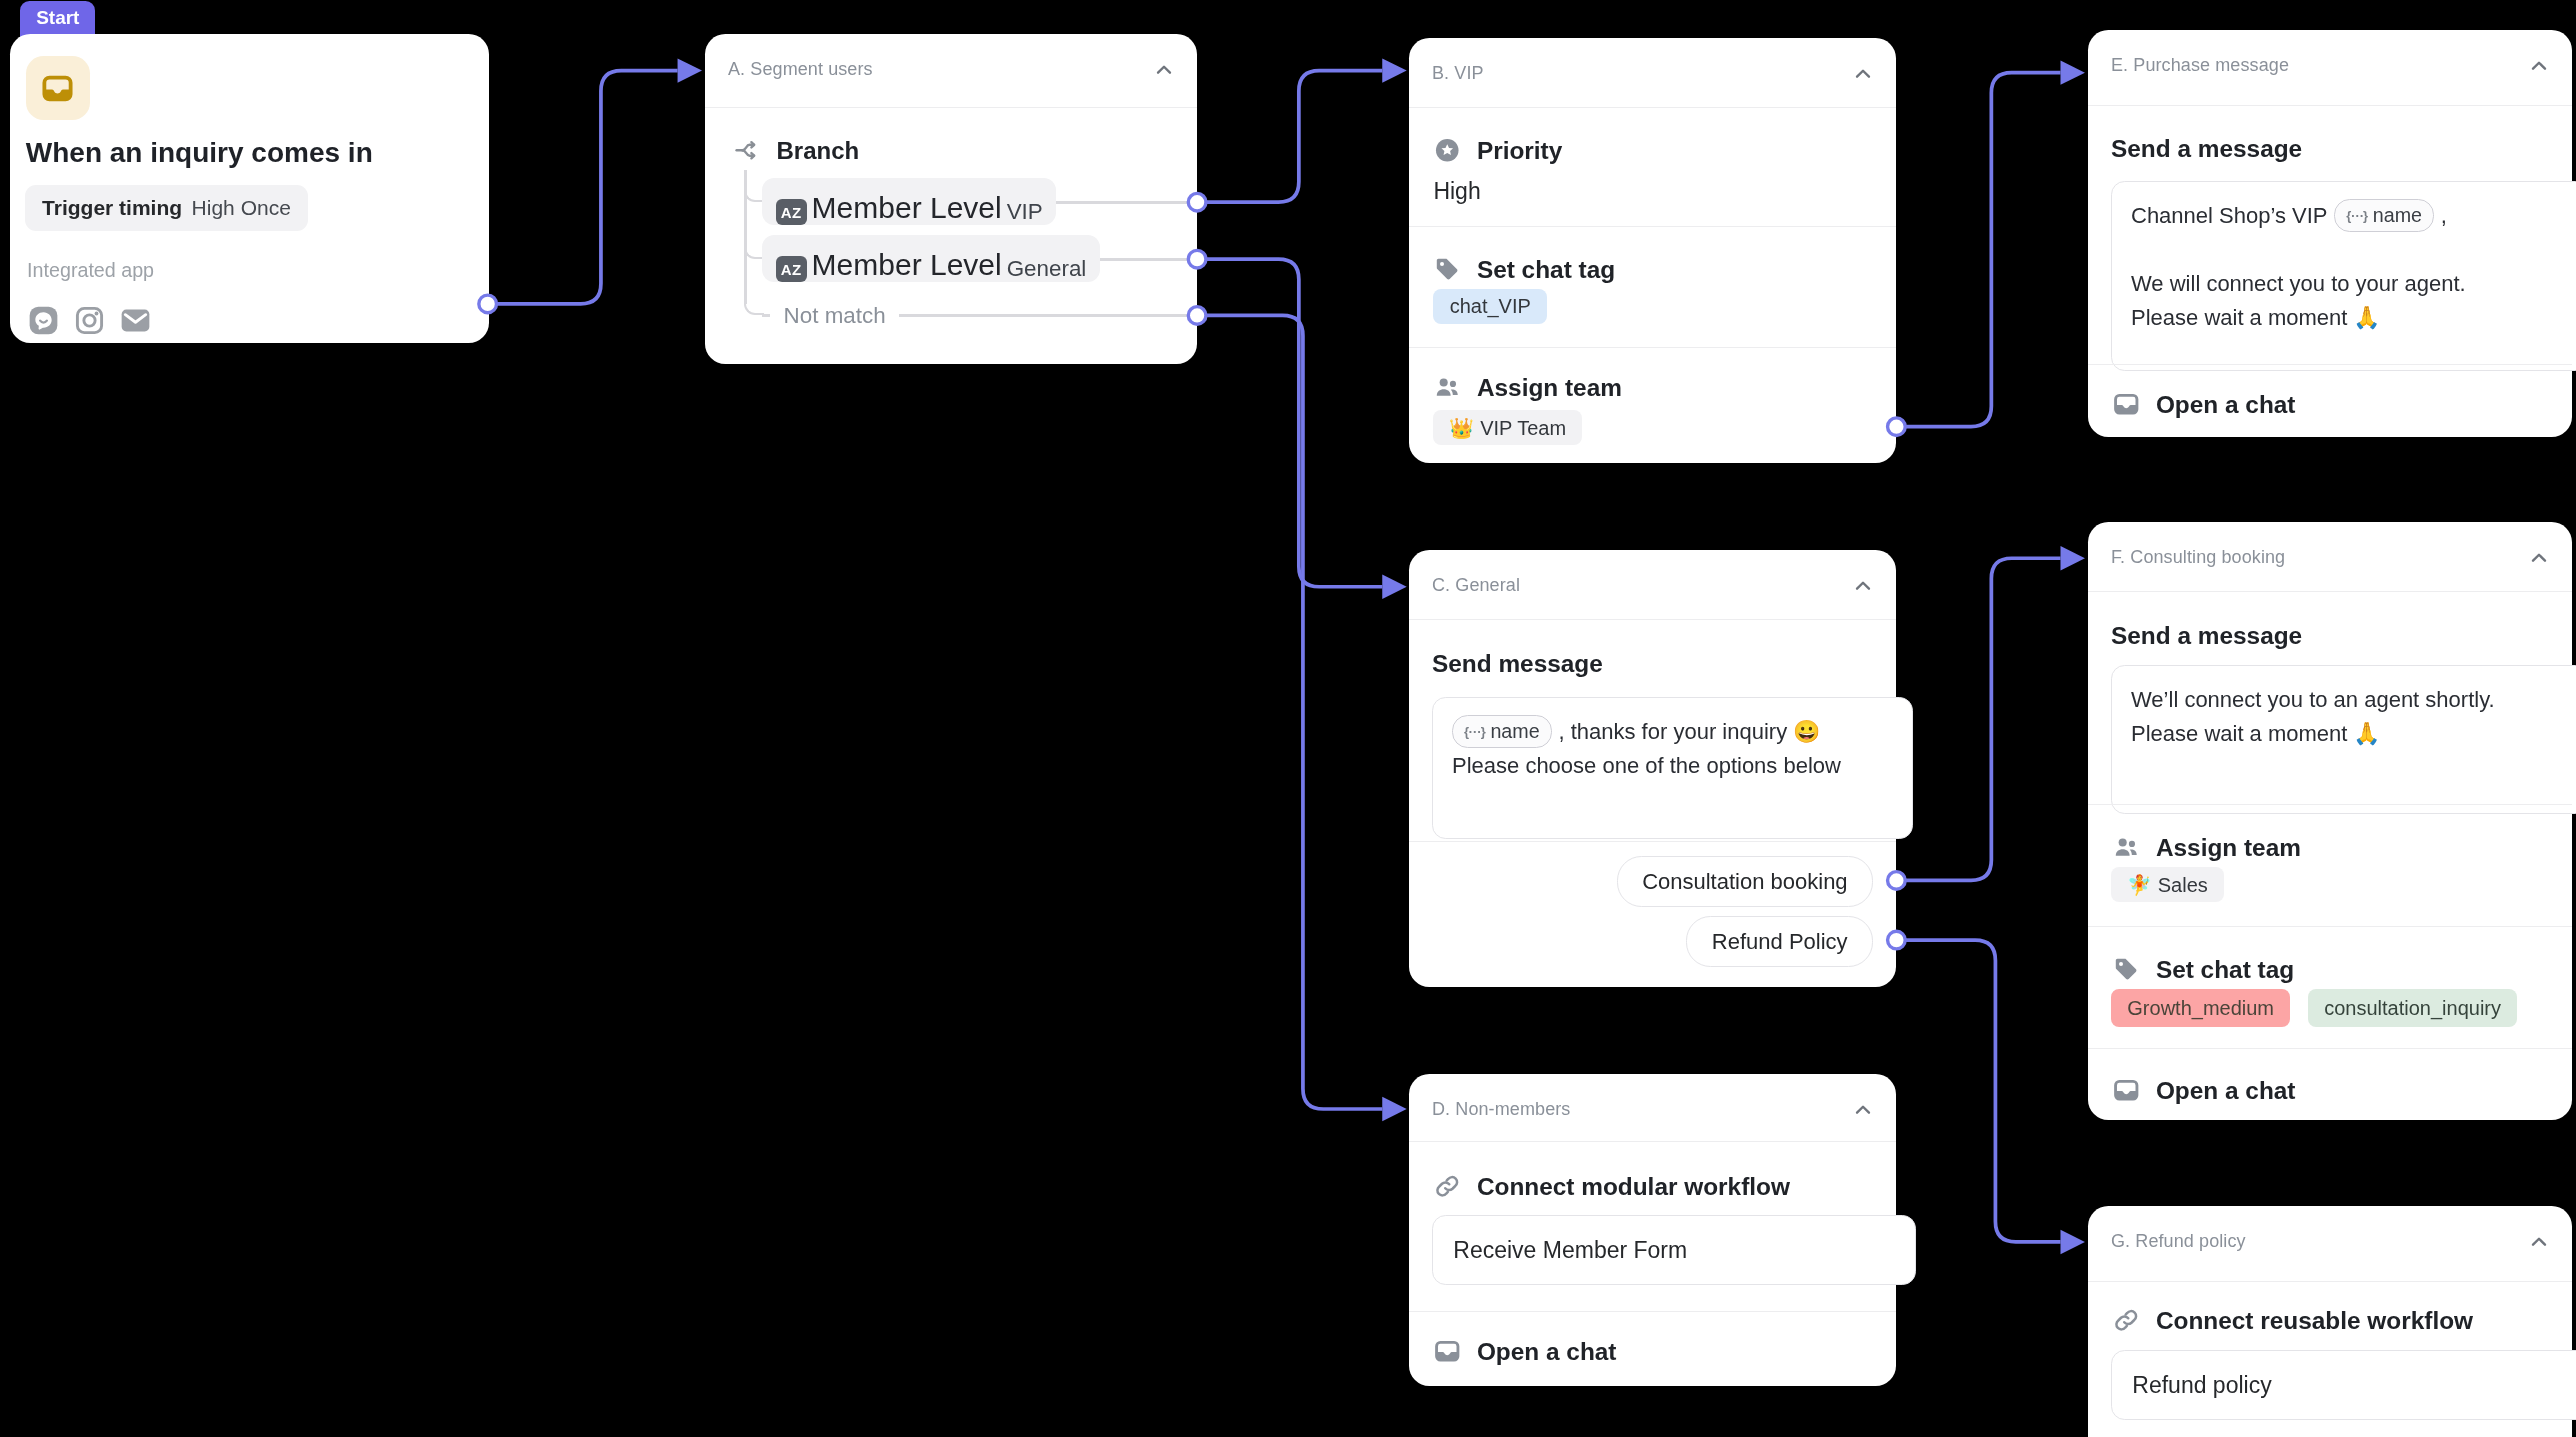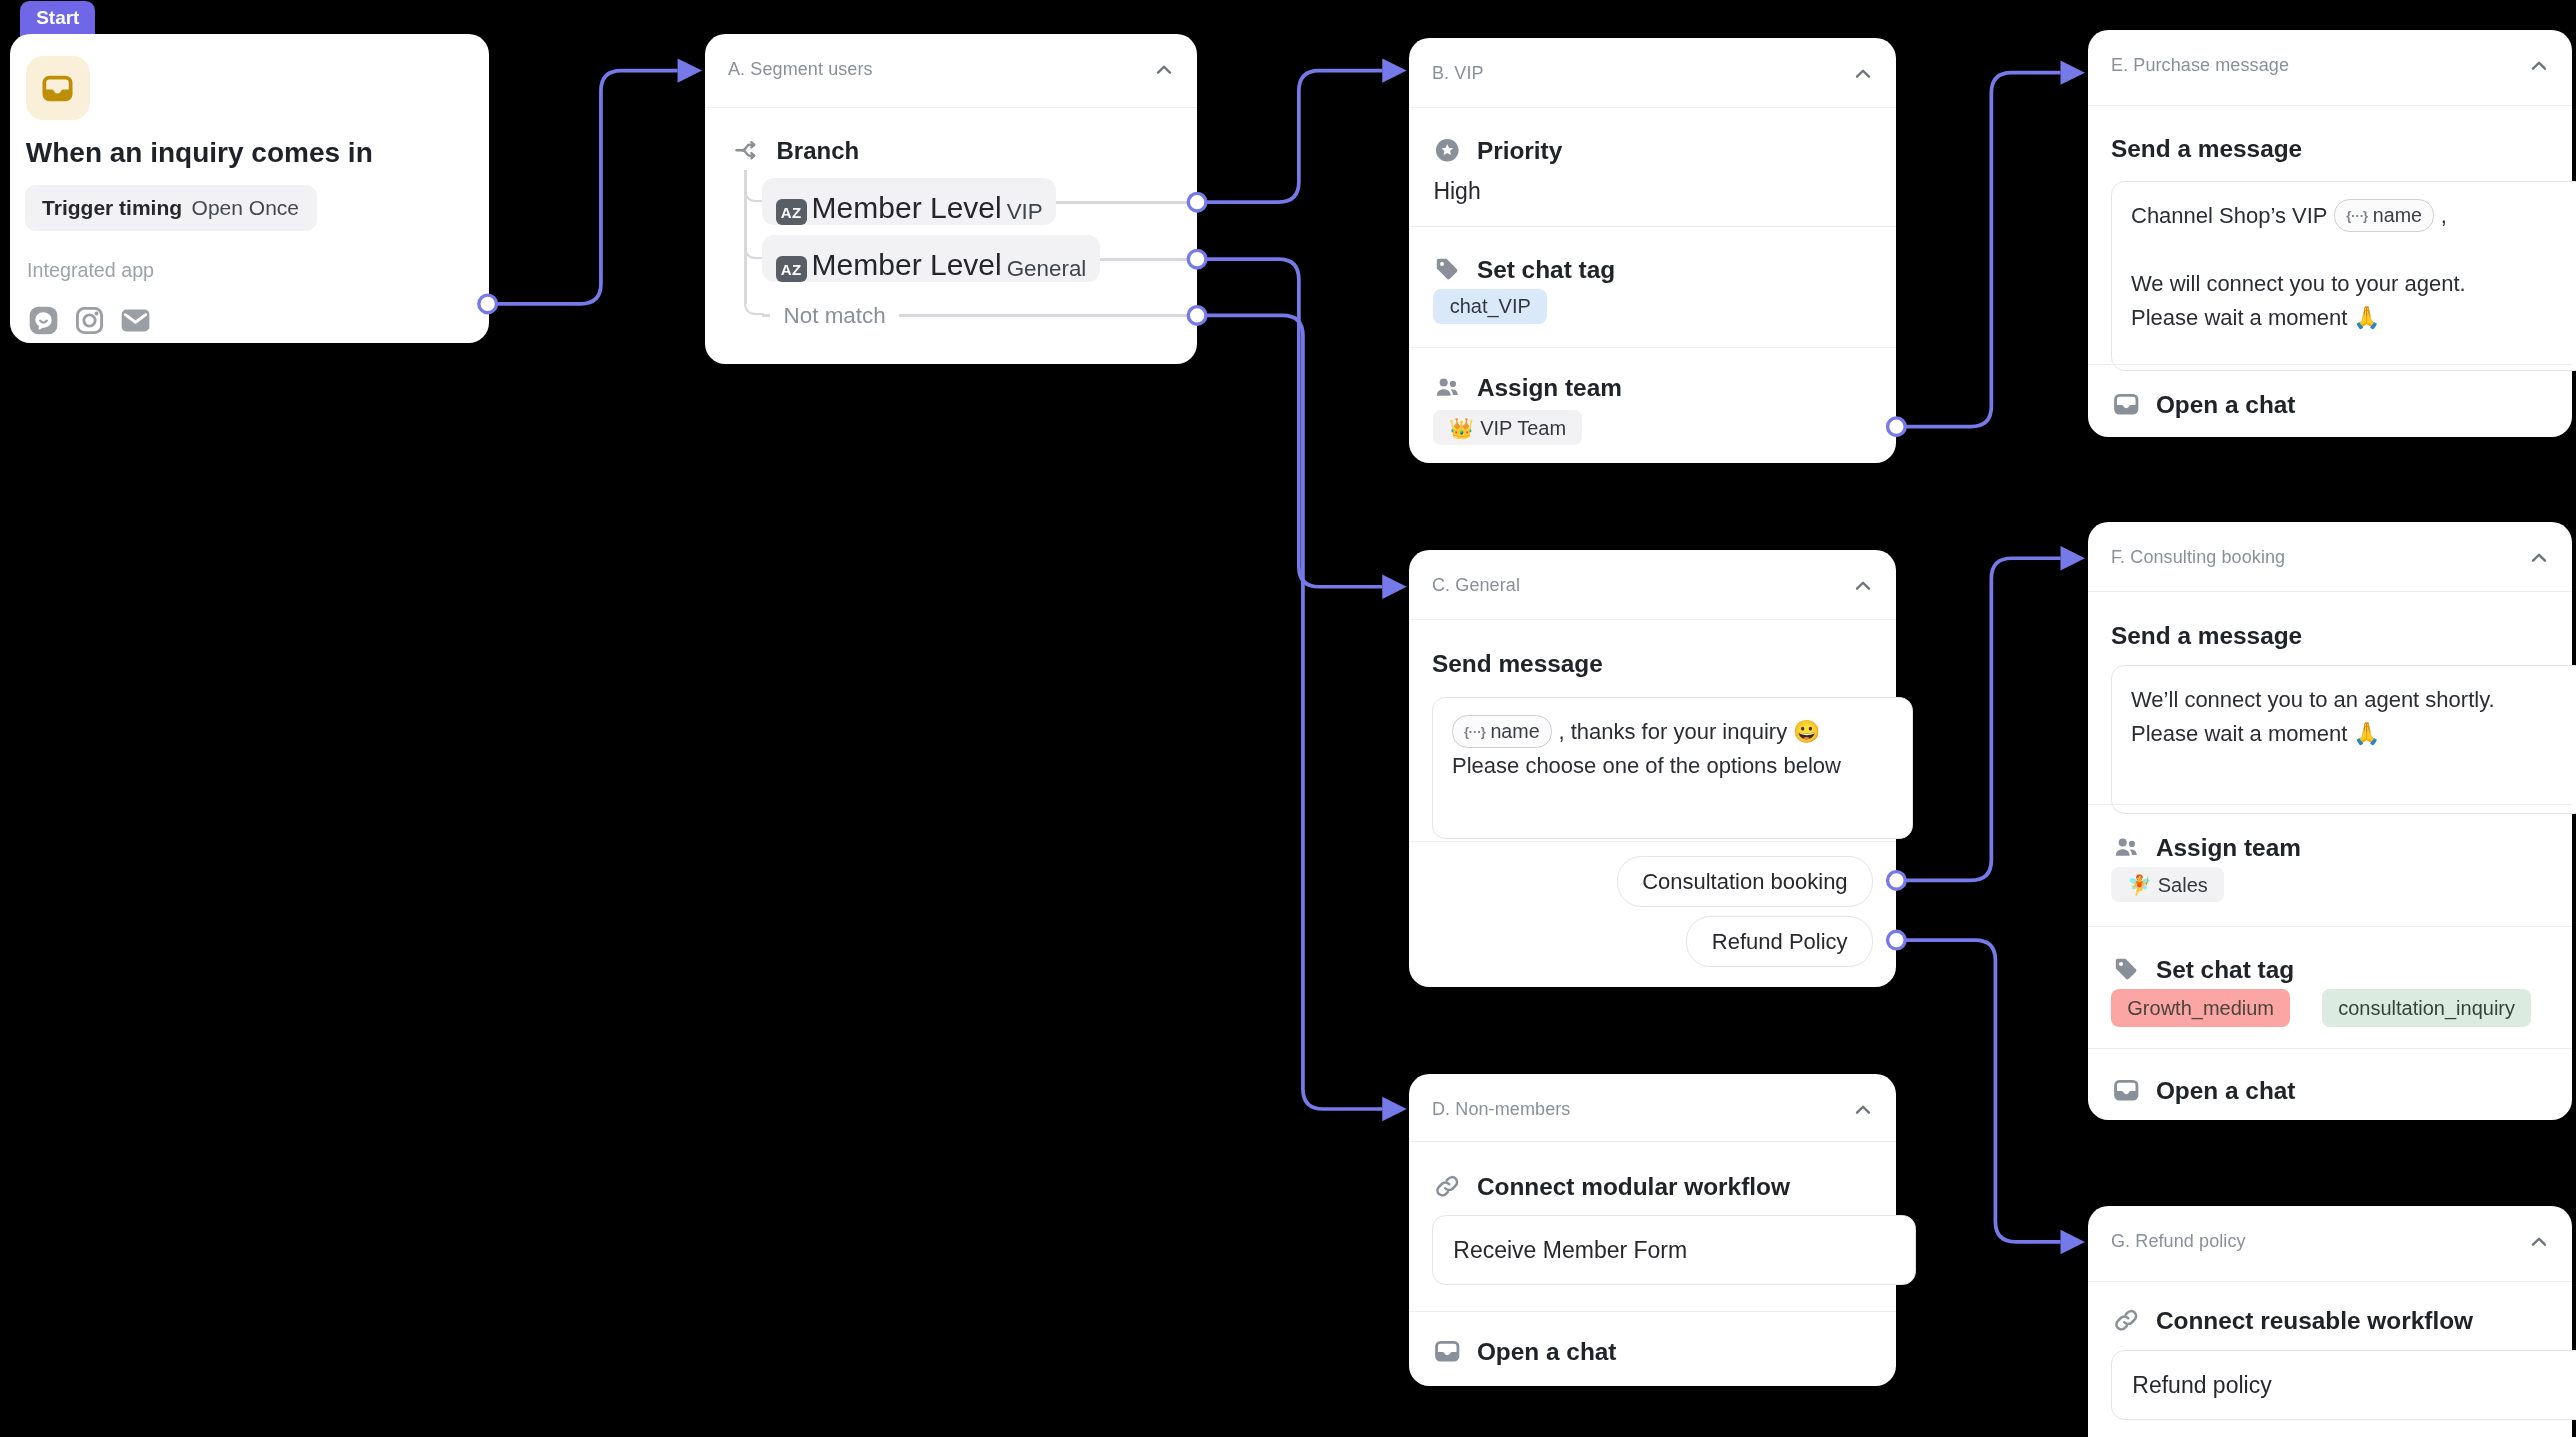--- a/index.html
+++ b/index.html
@@ -59,21 +59,21 @@
     <svg width="35" height="35" viewBox="0 0 24 24">
       <rect x="3" y="4.5" width="18" height="15" rx="3.5" fill="none" stroke="#BD8F07" stroke-width="2.6"></rect>
       <path d="M3.6 12.6h4.6c.5 0 .9.2 1.1.6l.6 1c.4.7 1.2 1.2 2.1 1.2s1.7-.5 2.1-1.2l.6-1c.2-.4.6-.6 1.1-.6h4.6v4.2a2.7 2.7 0 0 1-2.7 2.7H6.3a2.7 2.7 0 0 1-2.7-2.7z" fill="#BD8F07"></path>
     </svg>
   </div>
   <div class="row" style="left:16.3px;top:103px">
     <span style="font-size:28px;font-weight:700;color:#1F2228">When an inquiry comes in</span>
   </div>
   <div class="row gray-pill" style="left:15px;top:151px;height:46px;border-radius:11px;padding:0 17.6px;gap:9.5px">
     <span style="font-size:21px;font-weight:700;color:#26282B">Trigger timing</span>
-    <span style="font-size:21px;color:#45494F">Open Once</span>
+    <span style="font-size:21px;color:#45494F">High Once</span>
   </div>
   <div class="row" style="left:17.6px;top:225px">
     <span style="font-size:19.7px;color:#9DA2A8">Integrated app</span>
   </div>
   <div class="apps" style="left:16.3px;top:269px">
     <span class="ic">
       <svg width="35" height="35" viewBox="0 0 24 24">
         <rect x="2.5" y="2.5" width="19" height="19" rx="6" fill="#9B9FA5"></rect>
         <path d="M12 6.3c-3.2 0-5.6 2.3-5.6 5.1 0 1.8.9 3.3 2.4 4.2l-.2 2.1c0 .4.4.7.8.5l2.2-1.3h.4c3.2 0 5.6-2.3 5.6-5.2S15.2 6.3 12 6.3z" fill="#fff"></path>
         <path d="M9.7 12.1c.6.8 1.4 1.3 2.3 1.3s1.7-.5 2.3-1.3" fill="none" stroke="#9B9FA5" stroke-width="1.6" stroke-linecap="round"></path>
@@ -339,21 +339,21 @@
     <span class="ic">
       <svg width="28.5" height="28.5" viewBox="0 0 24 24">
         <path d="M3.2 10.8V4.6c0-.8.6-1.4 1.4-1.4h6.2c.4 0 .7.1 1 .4l8.4 8.4c.5.5.5 1.4 0 2l-6.2 6.2c-.6.5-1.5.5-2 0l-8.4-8.4c-.3-.3-.4-.6-.4-1z" fill="#8A9099"></path>
         <circle cx="7.6" cy="7.6" r="1.7" fill="#fff"></circle>
       </svg>
     </span>
     <span class="sec-title">Set chat tag</span>
   </div>
   <div class="row" style="left:23px;top:467px;gap:17.6px">
     <span class="pill" style="height: 38px; background: #fca5a5; color: rgb(74, 68, 57);">Growth_medium</span>
-    <span class="pill" style="height: 38px; background: rgb(220, 235, 224); color: rgb(53, 67, 59); margin-left: 14px;">consultation_inquiry</span>
+    <span class="pill" style="height: 38px; background: rgb(220, 235, 224); color: rgb(53, 67, 59);">consultation_inquiry</span>
   </div>
   <div class="divider" style="top:526px"></div>
 
   <div class="row" style="left:24.4px;top:554px">
     <span class="ic">
       <svg width="28.5" height="28.5" viewBox="0 0 24 24">
         <rect x="3" y="4.5" width="18" height="15" rx="3.2" fill="none" stroke="#8A9099" stroke-width="2.4"></rect>
         <path d="M3.6 12.6h4.6c.5 0 .9.2 1.1.6l.6 1c.4.7 1.2 1.2 2.1 1.2s1.7-.5 2.1-1.2l.6-1c.2-.4.6-.6 1.1-.6h4.6v4.2a2.7 2.7 0 0 1-2.7 2.7H6.3a2.7 2.7 0 0 1-2.7-2.7z" fill="#8A9099"></path>
       </svg>
     </span>

